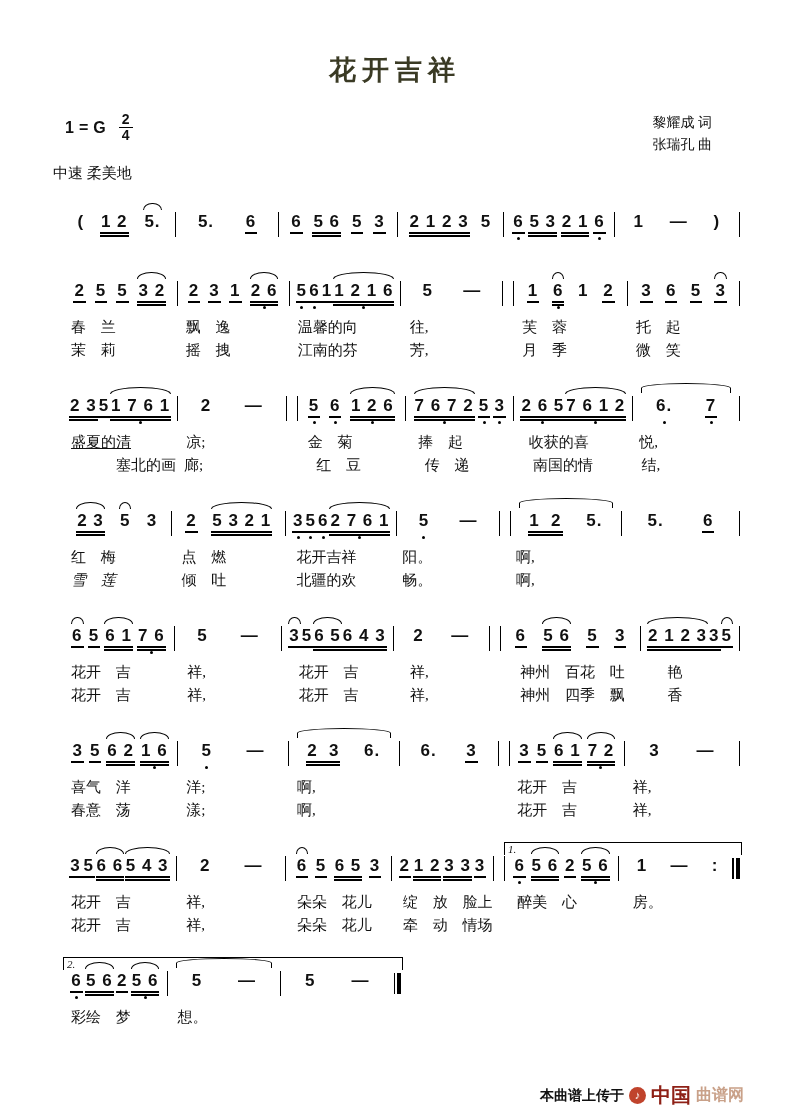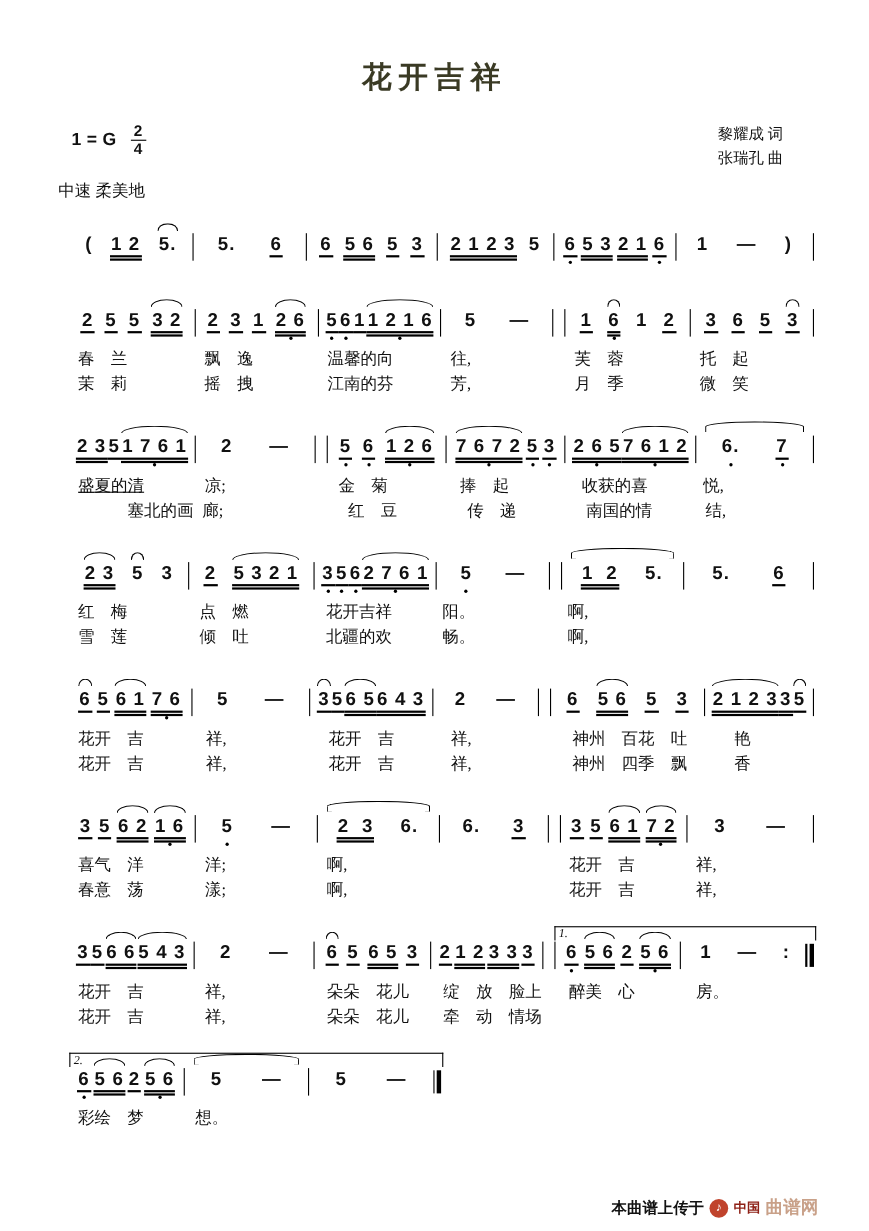--- a/index.html
+++ b/index.html
@@ -65,21 +65,21 @@
     line-height:11px;font-family:"Liberation Serif",serif;
   }
   .footer{
     position:absolute;right:46px;bottom:10px;display:flex;align-items:center;gap:5px;
     font-size:14px;font-weight:bold;
   }
   .logo{
     width:17px;height:17px;border-radius:50%;background:var(--logo-color,#c0432c);
     color:#fff;display:flex;align-items:center;justify-content:center;font-size:11px;line-height:17px;
   }
-  .site-bold{color:var(--site-bold-color,#8e2016);font-size:12px;font-weight:bold;}
+  .site-bold{color:var(--site-bold-color,#8e2016);font-size:20px;font-weight:bold;}
   .site-light{color:var(--site-light-color,#c9a189);font-size:16px;font-weight:bold;}
 </style>
 </head>
 <body>
 
 <div class="page">
 
   <h1 class="title">花开吉祥</h1>
 
   <div class="meta-row">
@@ -268,21 +268,21 @@
         </div>
         <div class="lyric-row">
           <div class="lyric-cell" style="flex: 110 1 0px;">红 梅</div>
           <div class="lyric-cell" style="flex: 115 1 0px;">点 燃</div>
           <div class="lyric-cell" style="flex: 105 1 0px;">花开吉祥</div>
           <div class="lyric-cell" style="flex: 102 1 0px;">阳。</div>
           <div class="lyric-cell lgap" style="flex: 112 1 0px;">啊,</div>
           <div class="lyric-cell" style="flex: 120 1 0px;"></div>
         </div>
         <div class="lyric-row">
-          <div class="lyric-cell" style="flex: 110 1 0px;">雪 莲</div>
+          <div class="lyric-cell" style="flex: 110 1 0px; font-style: italic;">雪 莲</div>
           <div class="lyric-cell" style="flex: 115 1 0px;">倾 吐</div>
           <div class="lyric-cell" style="flex: 105 1 0px;">北疆的欢</div>
           <div class="lyric-cell" style="flex: 102 1 0px;">畅。</div>
           <div class="lyric-cell lgap" style="flex: 112 1 0px;">啊,</div>
           <div class="lyric-cell" style="flex: 120 1 0px;"></div>
         </div>
       </div>
       <div class="system">
         <div class="notes-row">
           <div class="measure" style="flex: 115 1 0px;">

